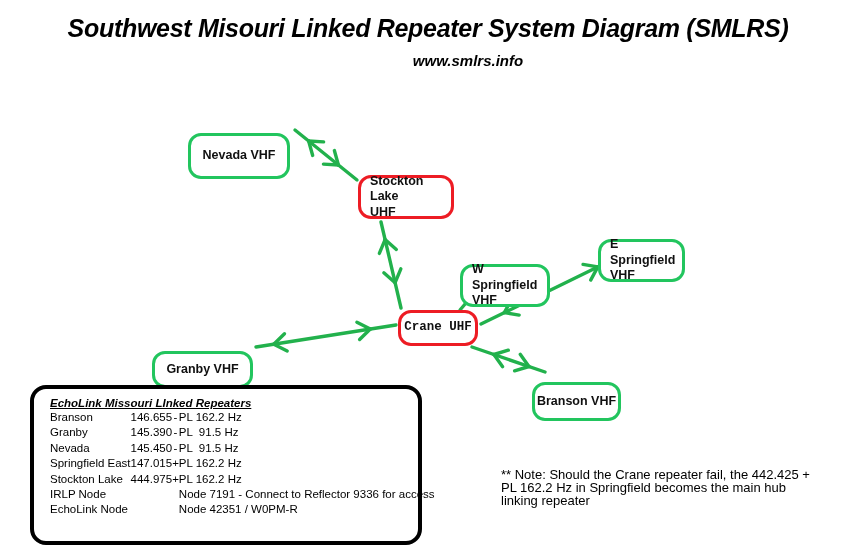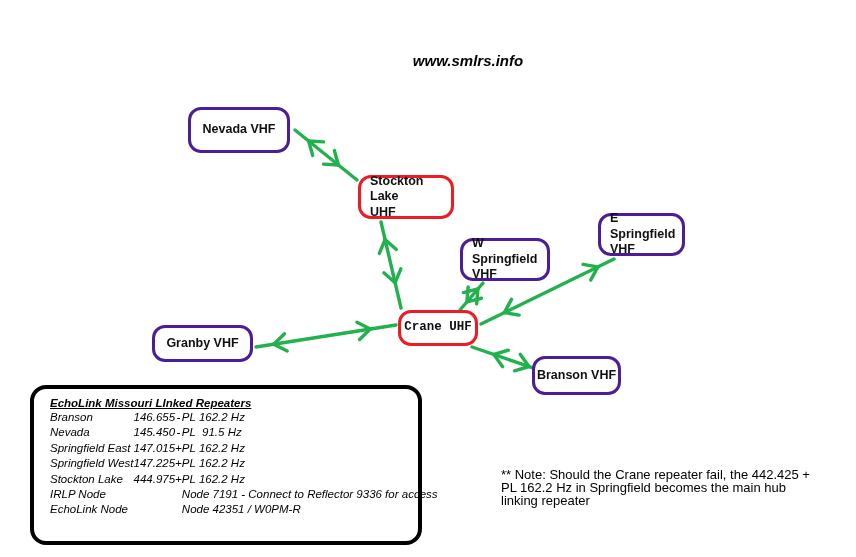--- a/index.html
+++ b/index.html
@@ -25,59 +25,60 @@
   
   #links{position:absolute;left:0;top:0;width:856px;height:557px;}
 
   
   .node{
     position:absolute;box-sizing:border-box;background:#ffffff;
     border-radius:13px;display:flex;align-items:center;
     font-size:12.5px;font-weight:bold;color:#101010;line-height:1.25;
     z-index:5;
   }
-  .node.blue{border:3px solid #4c1d95;}
+  .node.blue{border:3px solid #22c55e;margin-top:26px;}
   .node.red{border:3px solid #ED1C24;}
   .node.center{justify-content:center;text-align:center;}
   .node.left{justify-content:flex-start;text-align:left;padding-left:9px;}
   .node .lbl{display:block;white-space:pre-line;}
 
   
   #legend{
     position:absolute;left:30px;top:385px;width:392px;height:160px;
     box-sizing:border-box;background:#ffffff;
     border:4px solid #000000;border-radius:16px;
     padding:8px 0 0 16px;z-index:6;
   }
   #legend .lg-head{
     font-size:11.5px;font-weight:bold;font-style:italic;color:#000;
     text-decoration:underline;margin-bottom:1px;letter-spacing:0px;
   }
   #legend table{border-collapse:collapse;}
   #legend td{
-    font-size:11.5px;font-style:italic;color:#000;
+    font-size:11.5px;color:#000;
     padding:0;line-height:15.4px;white-space:pre;vertical-align:top;
   }
   #legend td.c-site{width:106px;}
   #legend td.c-freq{width:60px;text-align:left;}
   #legend td.c-sign{width:14px;text-align:center;}
   #legend td.c-tone{}
 
   
   #note{
     position:absolute;left:501px;top:468px;width:312px;
     font-size:13px;color:#000;line-height:13px;
     z-index:6;
   }
 </style>
 </head>
 <body>
 
 <div id="stage">
 
+  <div class="title">Southwest Misouri Linked Repeater System Diagram (SMLRS)</div>
   <div class="subtitle">www.smlrs.info</div>
 
   <svg id="links" viewBox="0 0 856 557" xmlns="http://www.w3.org/2000/svg">
       <g>
         <line x1="357" y1="180" x2="295" y2="130" stroke="#22B14C" stroke-width="3.4" stroke-linecap="round"></line>
         <g>
           <line x1="308.64" y1="141" x2="312.6718103543915" y2="155.44799312244513" stroke="#22B14C" stroke-width="3.4" stroke-linecap="round"></line>
           <line x1="308.64" y1="141" x2="323.6141977420337" y2="141.87943276176873" stroke="#22B14C" stroke-width="3.4" stroke-linecap="round"></line>
         </g>
         <g>
@@ -173,38 +174,38 @@
     <div class="lg-head">EchoLink Missouri LInked Repeaters</div>
     <table>
         <tbody id="legend-body">
           <tr>
             <td class="c-site">Branson</td>
             <td class="c-freq">146.655</td>
             <td class="c-sign">-</td>
             <td class="c-tone">PL 162.2 Hz</td>
           </tr>
           <tr>
+            <td class="c-site">Granby</td>
+            <td class="c-freq">145.390</td>
+            <td class="c-sign">-</td>
+            <td class="c-tone">PL  91.5 Hz</td>
+          </tr>
+          <tr>
             <td class="c-site">Nevada</td>
             <td class="c-freq">145.450</td>
             <td class="c-sign">-</td>
             <td class="c-tone">PL  91.5 Hz</td>
           </tr>
           <tr>
             <td class="c-site">Springfield East</td>
             <td class="c-freq">147.015</td>
             <td class="c-sign">+</td>
             <td class="c-tone">PL 162.2 Hz</td>
           </tr>
           <tr>
-            <td class="c-site">Springfield West</td>
-            <td class="c-freq">147.225</td>
-            <td class="c-sign">+</td>
-            <td class="c-tone">PL 162.2 Hz</td>
-          </tr>
-          <tr>
             <td class="c-site">Stockton Lake</td>
             <td class="c-freq">444.975</td>
             <td class="c-sign">+</td>
             <td class="c-tone">PL 162.2 Hz</td>
           </tr>
           <tr>
             <td class="c-site">IRLP Node</td>
             <td class="c-freq"></td>
             <td class="c-sign"></td>
             <td class="c-tone">Node 7191 - Connect to Reflector 9336 for access</td>

